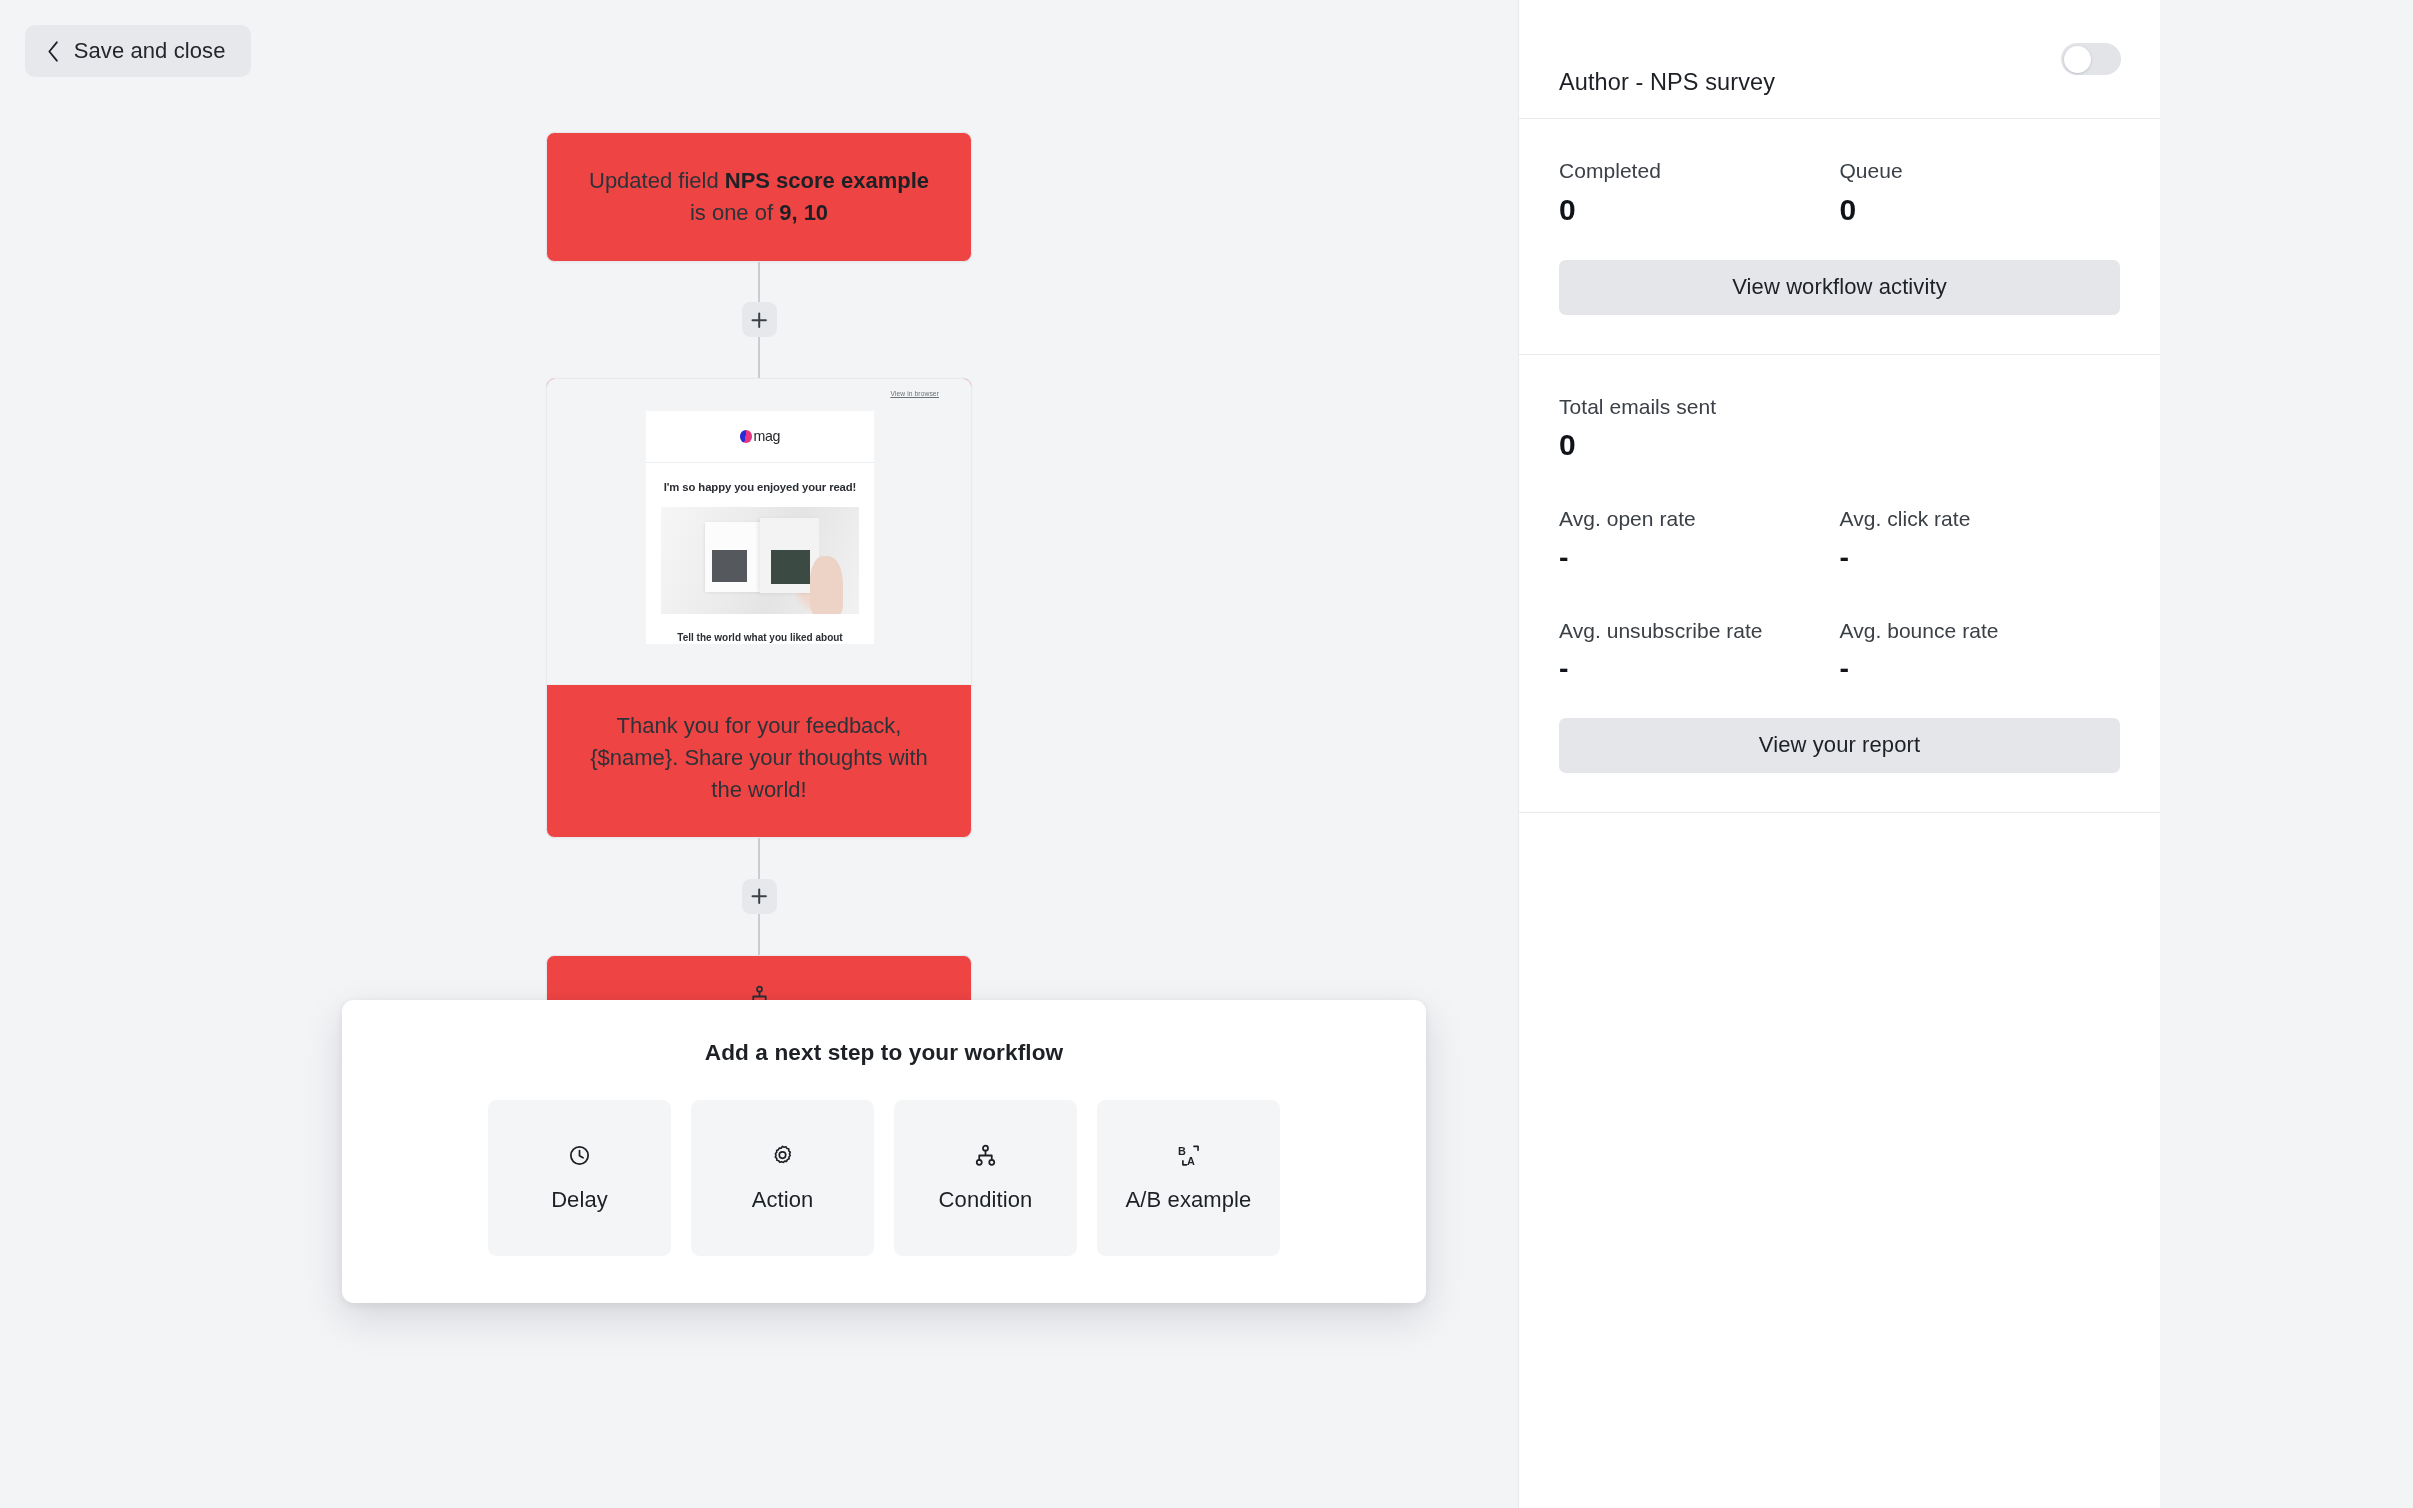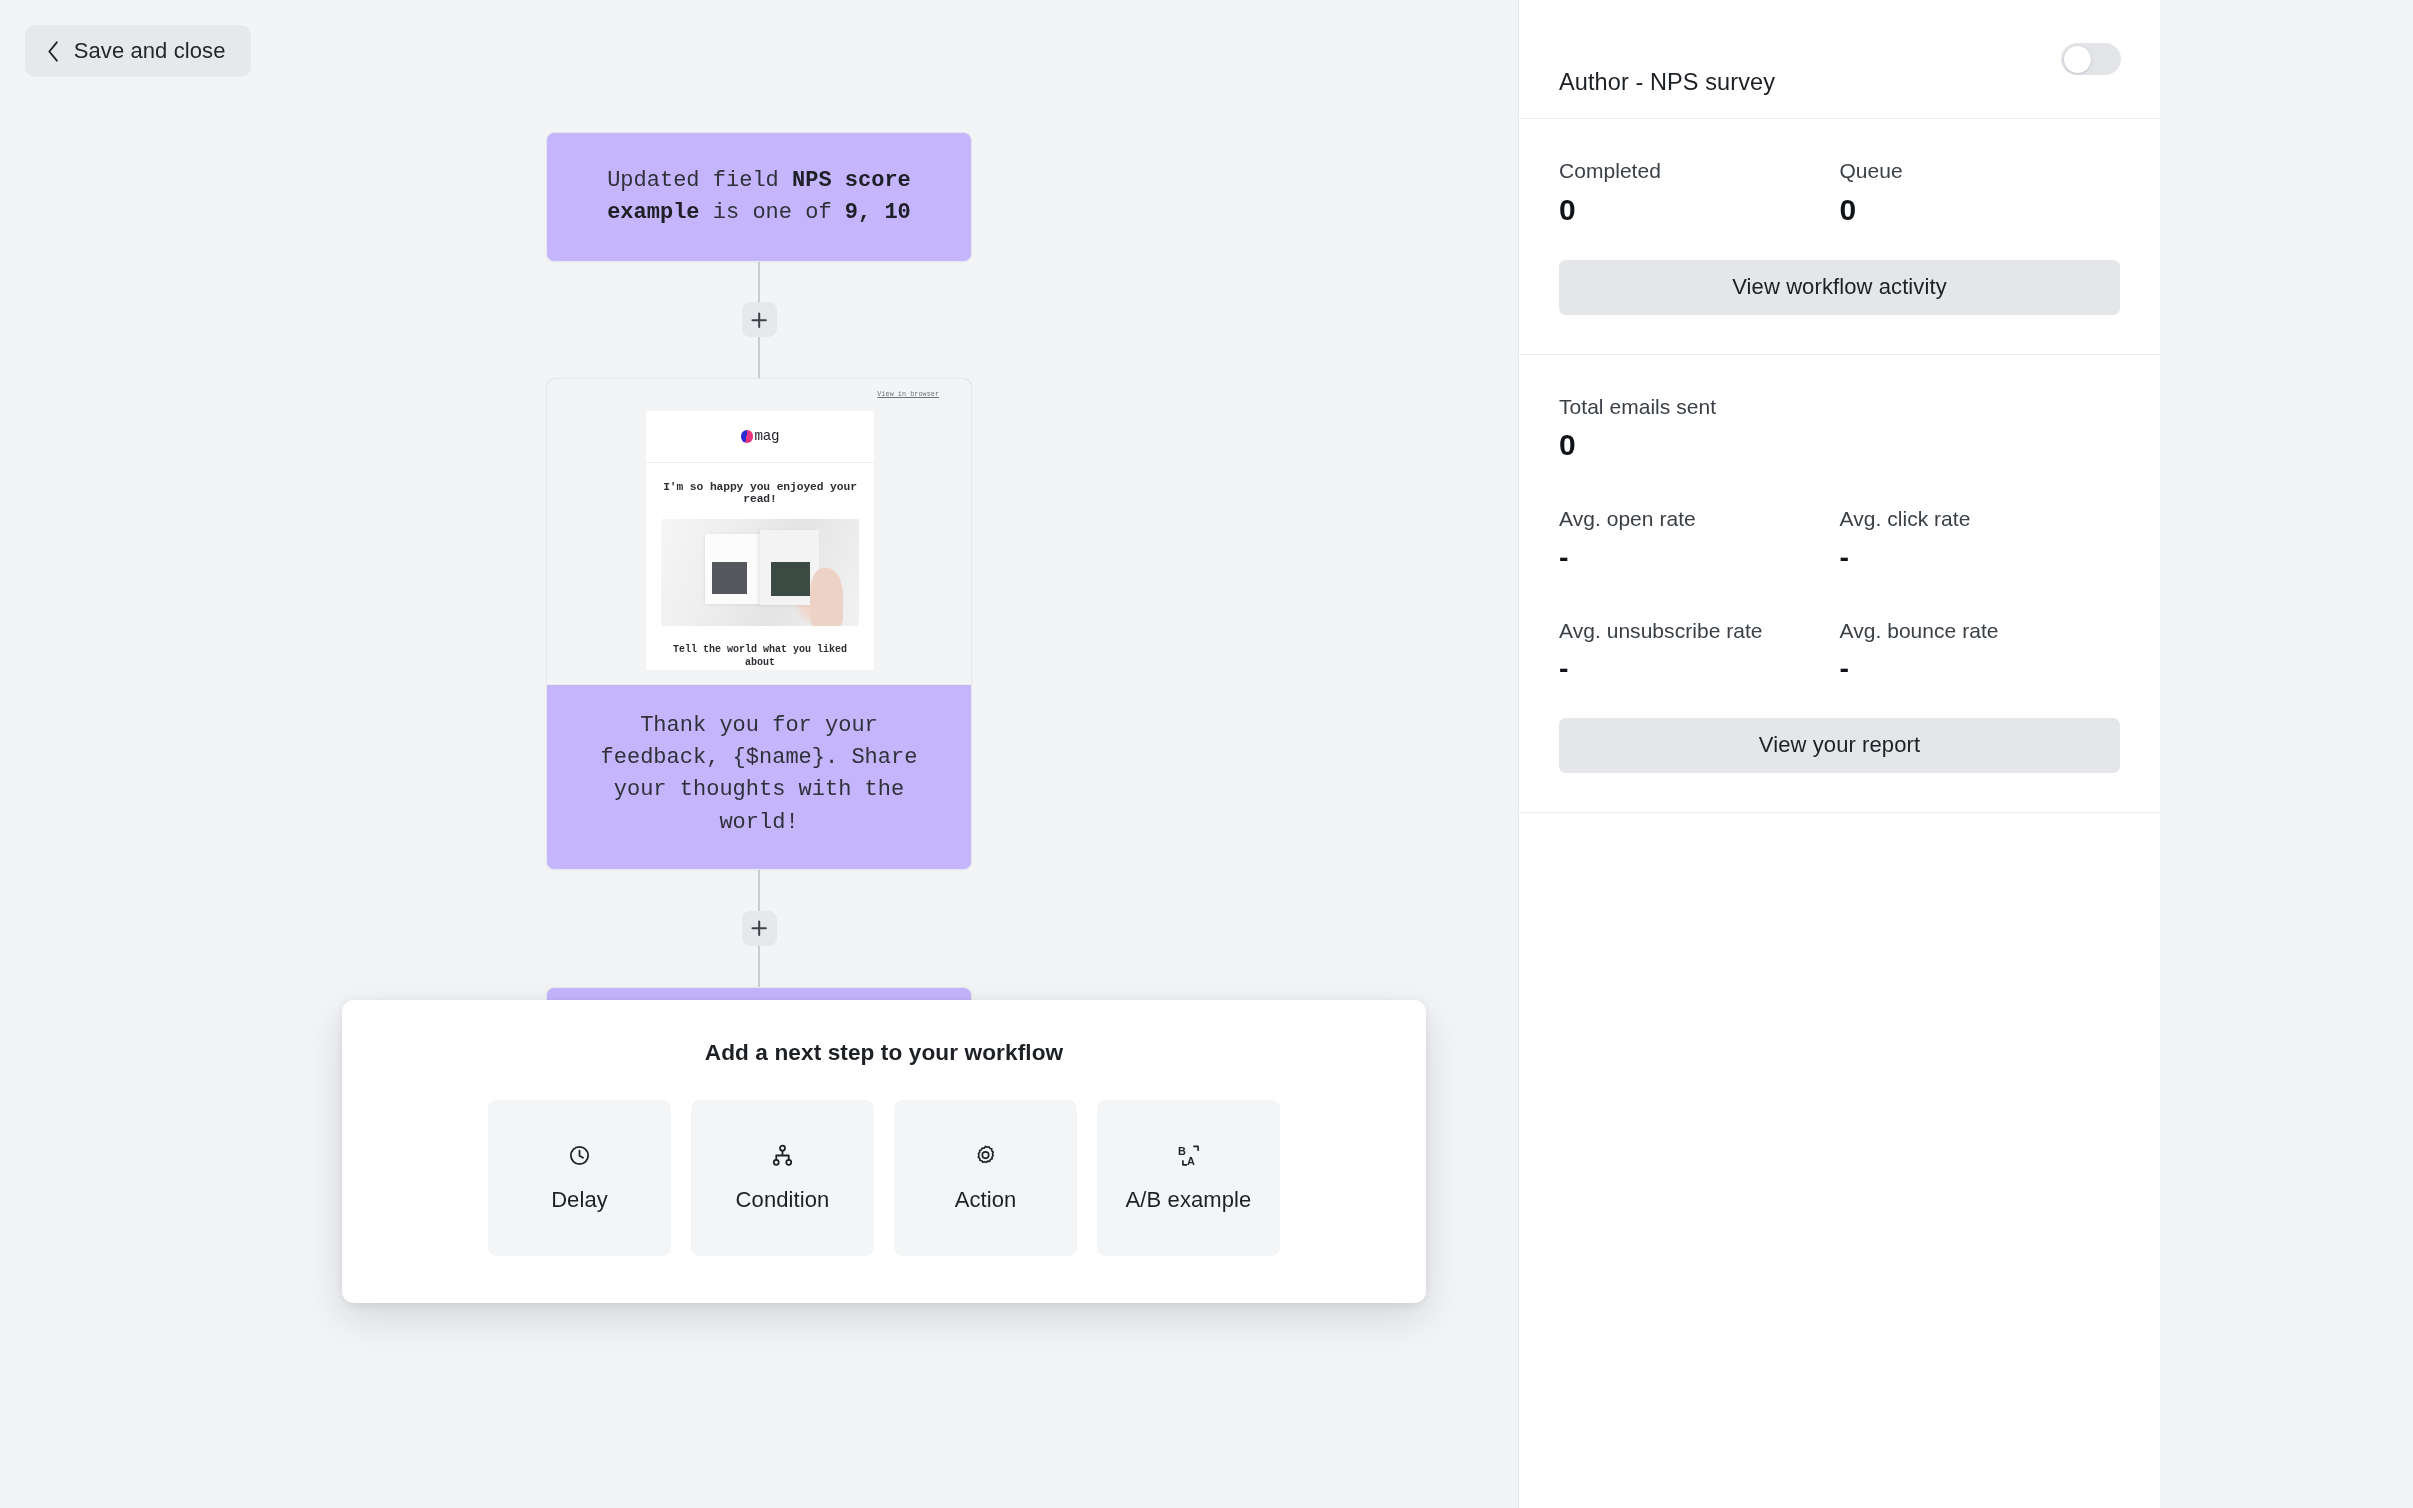--- a/index.html
+++ b/index.html
@@ -65,25 +65,24 @@
     background: #e6e8ec;
     border: none;
     border-radius: 8.4px;
     display: flex; align-items: center; justify-content: center;
     cursor: pointer;
     color: #3c4148;
   }
 
   .node-card {
     width: 426px;
-    background: #c4b5fd;
+    background: #ef4444;
     border: 0.8px solid #e7e9ec;
     border-radius: 8.4px;
     box-shadow: 0 0.8px 1.7px rgba(16,24,40,.04);
-    font-family: Liberation Mono, monospace;
   }
 
   .trigger-card {
     padding: 32px 39px;
     text-align: center;
     font-size: 22px;
     line-height: 1.45;
     color: #2e3238;
   }
   .trigger-card b { font-weight: 700; color: #1d2025; }
@@ -372,41 +371,41 @@
               <circle cx="12" cy="12" r="8.3" stroke="#1d2025" stroke-width="1.7"></circle>
               <path d="M12 7.4 V12.2 L15.4 14.2" stroke="#1d2025" stroke-width="1.7" stroke-linecap="round" stroke-linejoin="round"></path>
             </svg>
           </span>
           <span class="sl">Delay</span>
         </button>
 
         <button class="step-opt">
           <span class="si">
             <svg width="25" height="25" viewBox="0 0 24 24" fill="none">
-              <circle cx="12" cy="5" r="2.4" stroke="#1d2025" stroke-width="1.7"></circle>
-              <circle cx="6" cy="18.5" r="2.4" stroke="#1d2025" stroke-width="1.7"></circle>
-              <circle cx="18" cy="18.5" r="2.4" stroke="#1d2025" stroke-width="1.7"></circle>
-              <path d="M12 7.4 V12 M6 16.1 V12 H18 V16.1" stroke="#1d2025" stroke-width="1.7" stroke-linecap="round" stroke-linejoin="round"></path>
-            </svg>
-          </span>
-          <span class="sl">Condition</span>
-        </button>
-
-        <button class="step-opt">
-          <span class="si">
-            <svg width="25" height="25" viewBox="0 0 24 24" fill="none">
               <path d="M12 3.2 L13.5 4.1 L15.3 3.6 L16.2 5.2 L18 5.6 L18 7.5 L19.5 8.7
                        L18.7 10.4 L19.4 12 L18.2 13.4 L18.4 15.2 L16.7 15.9 L15.9 17.6
                        L14.1 17.4 L12.7 18.6 L11.1 17.9 L9.4 18.5 L8.4 17 L6.6 16.6
                        L6.5 14.8 L5.1 13.5 L5.8 11.9 L5.2 10.2 L6.5 8.9 L6.4 7.1
                        L8.1 6.4 L9 4.8 L10.7 5 Z" stroke="#1d2025" stroke-width="1.55" stroke-linejoin="round"></path>
               <circle cx="12" cy="11.6" r="3.1" stroke="#1d2025" stroke-width="1.6"></circle>
             </svg>
           </span>
           <span class="sl">Action</span>
+        </button>
+
+        <button class="step-opt">
+          <span class="si">
+            <svg width="25" height="25" viewBox="0 0 24 24" fill="none">
+              <circle cx="12" cy="5" r="2.4" stroke="#1d2025" stroke-width="1.7"></circle>
+              <circle cx="6" cy="18.5" r="2.4" stroke="#1d2025" stroke-width="1.7"></circle>
+              <circle cx="18" cy="18.5" r="2.4" stroke="#1d2025" stroke-width="1.7"></circle>
+              <path d="M12 7.4 V12 M6 16.1 V12 H18 V16.1" stroke="#1d2025" stroke-width="1.7" stroke-linecap="round" stroke-linejoin="round"></path>
+            </svg>
+          </span>
+          <span class="sl">Condition</span>
         </button>
 
         <button class="step-opt">
           <span class="si">
             <svg width="27" height="25" viewBox="0 0 26 24" fill="none">
               <text x="3" y="12" font-family="Liberation Sans, sans-serif" font-size="10.5" font-weight="700" fill="#1d2025">B</text>
               <text x="11.5" y="21" font-family="Liberation Sans, sans-serif" font-size="10.5" font-weight="700" fill="#1d2025">A</text>
               <path d="M18.2 3.2 H22.2 V7" stroke="#1d2025" stroke-width="1.6" stroke-linecap="round" stroke-linejoin="round"></path>
               <path d="M7.6 17.2 V21 H11.2" stroke="#1d2025" stroke-width="1.6" stroke-linecap="round" stroke-linejoin="round"></path>
             </svg>

